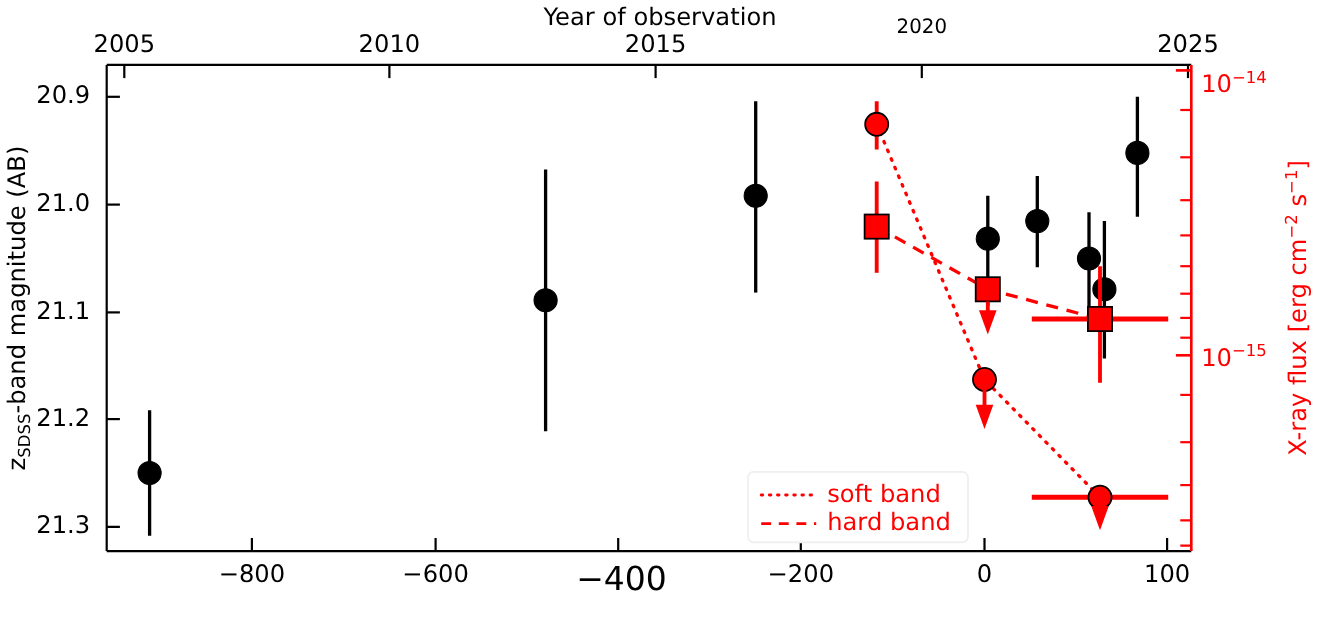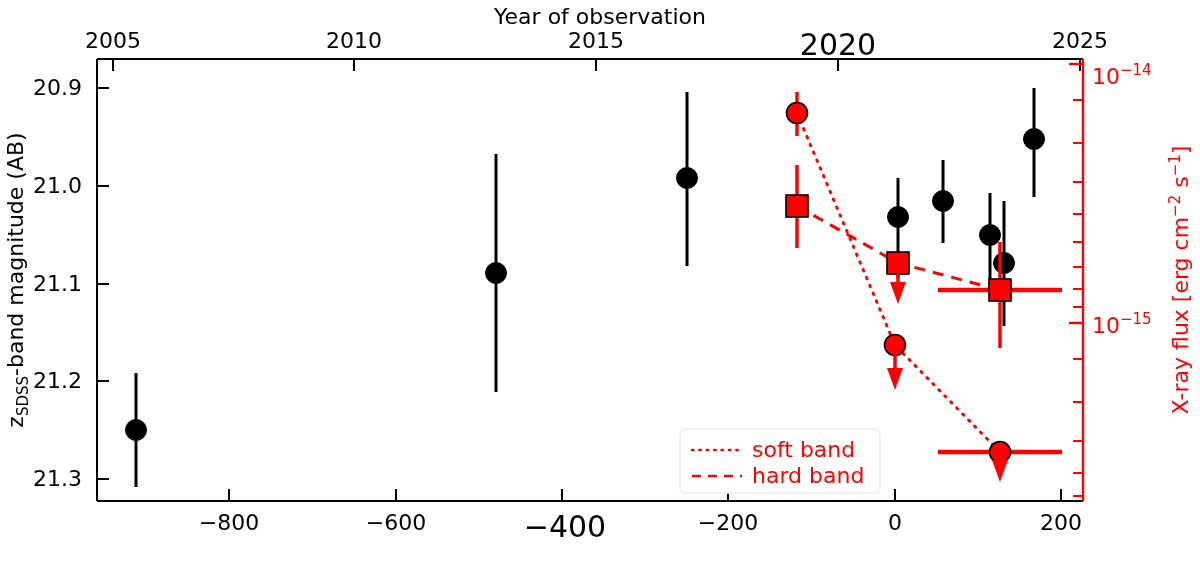--- a/index.html
+++ b/index.html
@@ -12,35 +12,35 @@
 </head>
 <body>
 
 <div id="root">
 
   <div class="lbl" style="left:600px;top:6px;transform:translateX(-50%);font-size:22px;color:#000;">Year of observation</div>
 
   <div class="lbl" style="left:113px;top:30px;transform:translateX(-50%);font-size:22px;">2005</div>
   <div class="lbl" style="left:354px;top:30px;transform:translateX(-50%);font-size:22px;">2010</div>
   <div class="lbl" style="left:596px;top:30px;transform:translateX(-50%);font-size:22px;">2015</div>
-  <div class="lbl" style="left:838px;top:30px;transform:translateX(-50%);font-size:30px;">2020</div>
+  <div class="lbl" style="left:838px;top:16px;transform:translateX(-50%);font-size:18px;">2020</div>
   <div class="lbl" style="left:1080px;top:30px;transform:translateX(-50%);font-size:22px;">2025</div>
 
   <div class="lbl" style="left:88px;top:88px;transform:translate(-100%,-50%);font-size:22px;padding-right:6px;">20.9</div>
   <div class="lbl" style="left:88px;top:186px;transform:translate(-100%,-50%);font-size:22px;padding-right:6px;">21.0</div>
   <div class="lbl" style="left:88px;top:284px;transform:translate(-100%,-50%);font-size:22px;padding-right:6px;text-align:center;">21.1</div>
   <div class="lbl" style="left:88px;top:381px;transform:translate(-100%,-50%);font-size:22px;padding-right:6px;">21.2</div>
   <div class="lbl" style="left:88px;top:479px;transform:translate(-100%,-50%);font-size:22px;padding-right:6px;">21.3</div>
 
   <div class="lbl" style="left:229px;top:512px;transform:translateX(-50%);font-size:22px;">−800</div>
   <div class="lbl" style="left:396px;top:512px;transform:translateX(-50%);font-size:22px;">−600</div>
   <div class="lbl" style="left:565px;top:512px;transform:translateX(-50%);font-size:30px;text-align:right;">−400</div>
   <div class="lbl" style="left:728px;top:512px;transform:translateX(-50%);font-size:22px;">−200</div>
   <div class="lbl" style="left:895px;top:512px;transform:translateX(-50%);font-size:22px;">0</div>
-  <div class="lbl" style="left:1061px;top:512px;transform:translateX(-50%);font-size:22px;">200</div>
+  <div class="lbl" style="left:1061px;top:512px;transform:translateX(-50%);font-size:22px;">100</div>
 
 
   <div class="lbl" style="left:18px;top:280px;transform:translate(-50%,-50%) rotate(-90deg);font-size:22px;color:#000;">
     <span>z</span><span style="font-size:15px;vertical-align:-0.28em;">SDSS</span><span>-band magnitude (AB)</span>
   </div>
 
   <div class="lbl" style="left:1180px;top:280px;transform:translate(-50%,-50%) rotate(-90deg);font-size:22px;color:#FF0000;">
     <span>X-ray flux [erg cm</span><span style="font-size:15px;vertical-align:0.55em;">−2</span><span> s</span><span style="font-size:15px;vertical-align:0.55em;">−1</span><span>]</span>
   </div>
 

